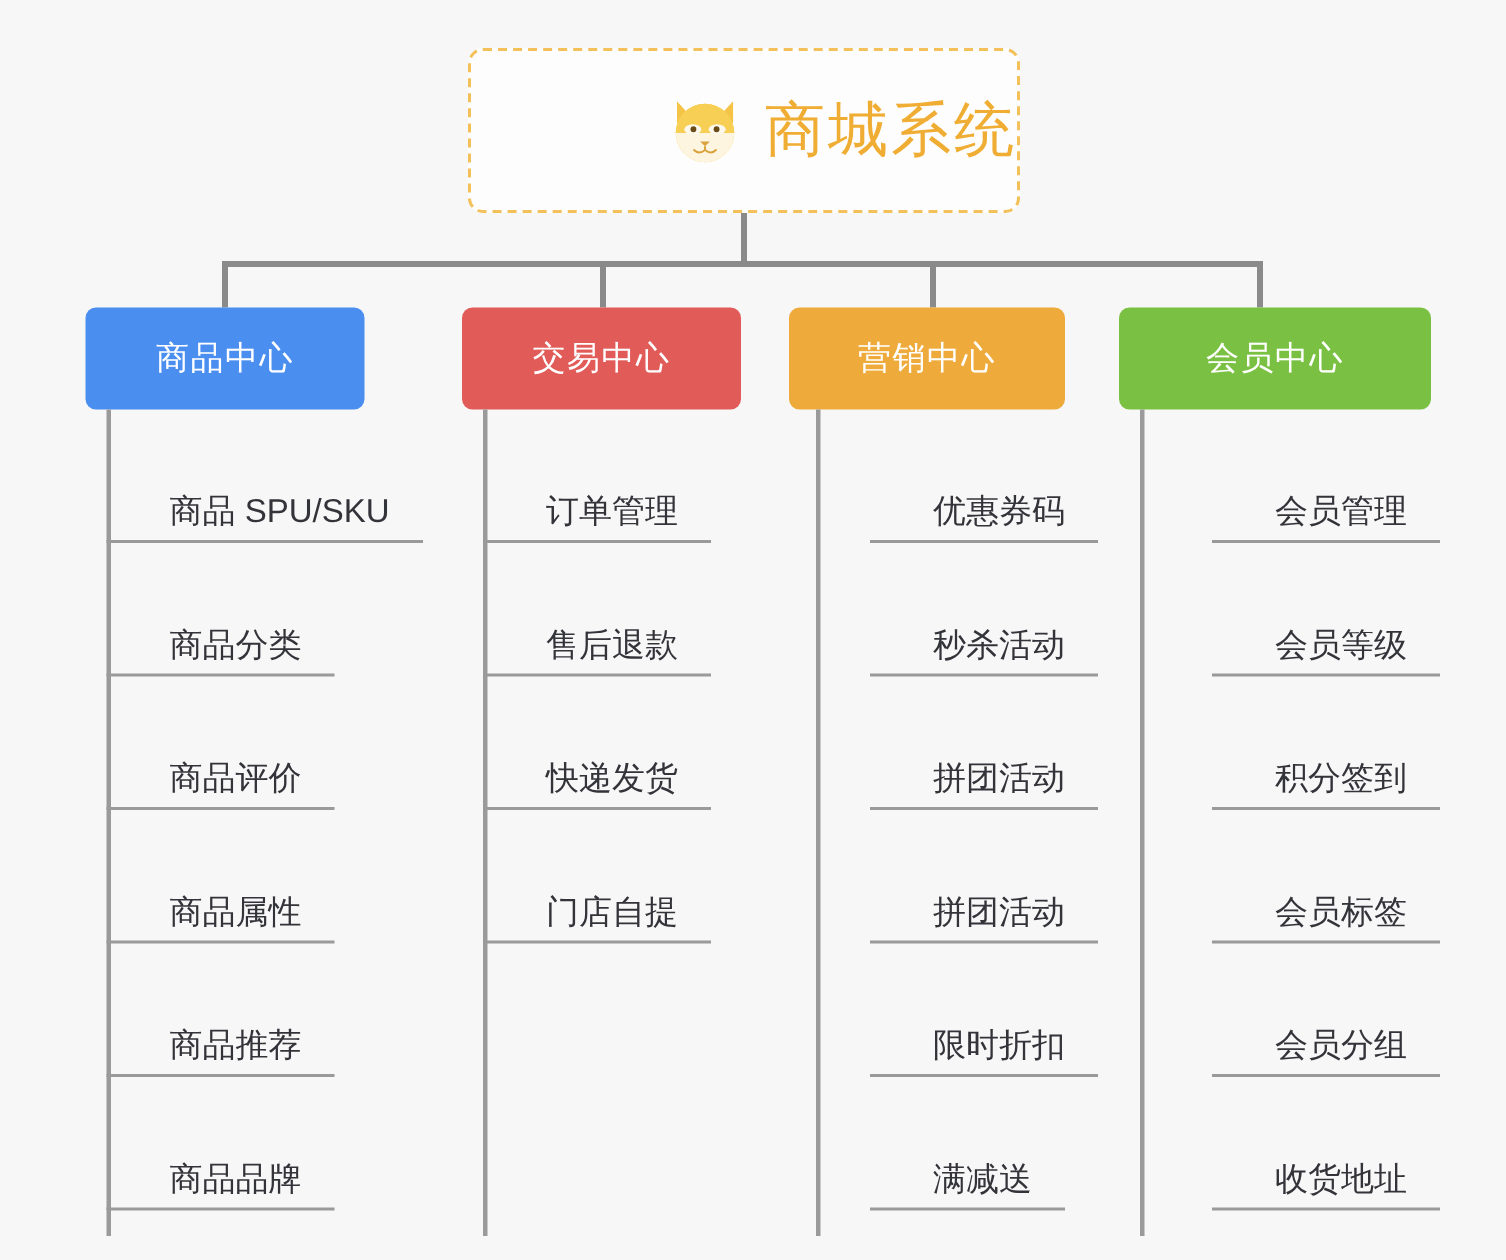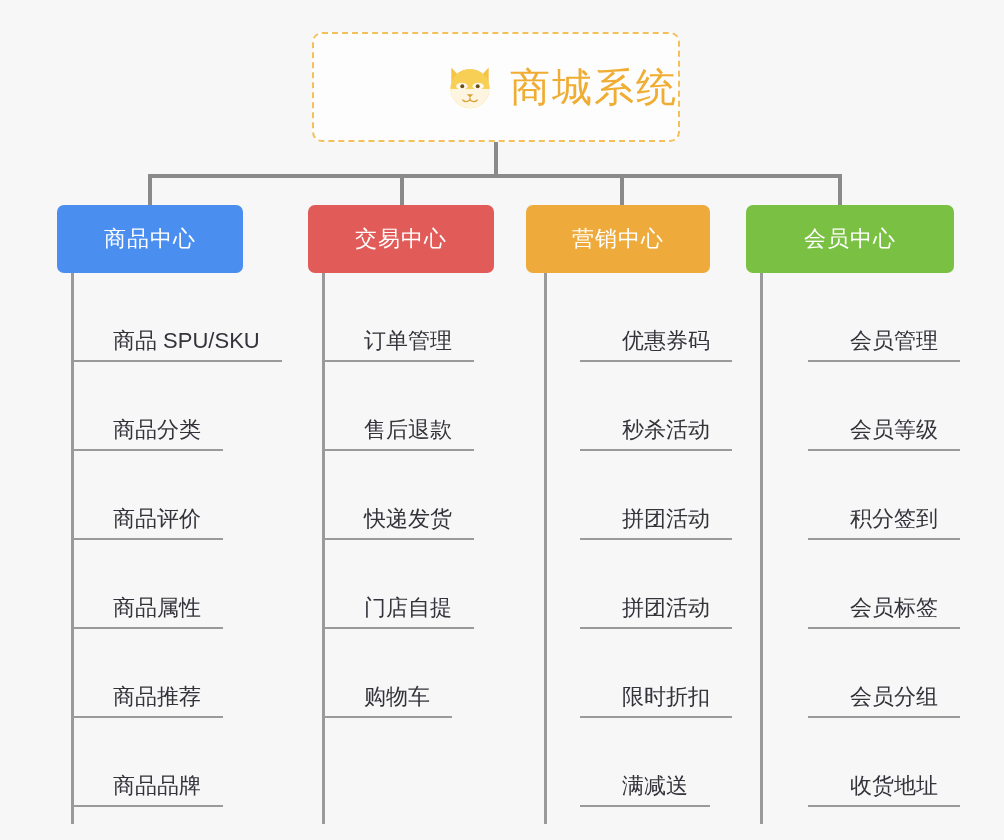--- a/index.html
+++ b/index.html
@@ -177,23 +177,20 @@
       </div>
     <div class="leaf">
         <span class="leaf-inner">售后退款</span>
       </div>
     <div class="leaf">
         <span class="leaf-inner">快递发货</span>
       </div>
     <div class="leaf">
         <span class="leaf-inner">门店自提</span>
       </div>
-    <div class="leaf">
-        <span class="leaf-inner">购物车</span>
-      </div>
   </div>
 
   <div class="col" style="left:544px;padding-left:36px;">
     <div class="col-rail" style="height:551px;"></div>
     <div class="leaf">
         <span class="leaf-inner">优惠券码</span>
       </div>
     <div class="leaf">
         <span class="leaf-inner">秒杀活动</span>
       </div>

